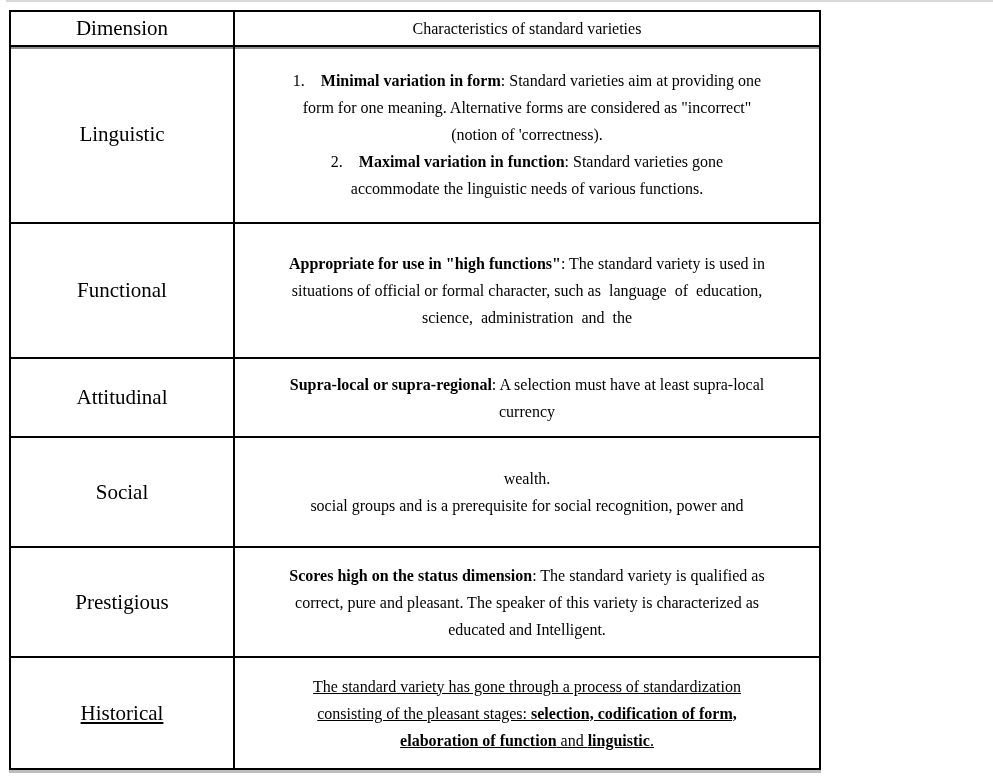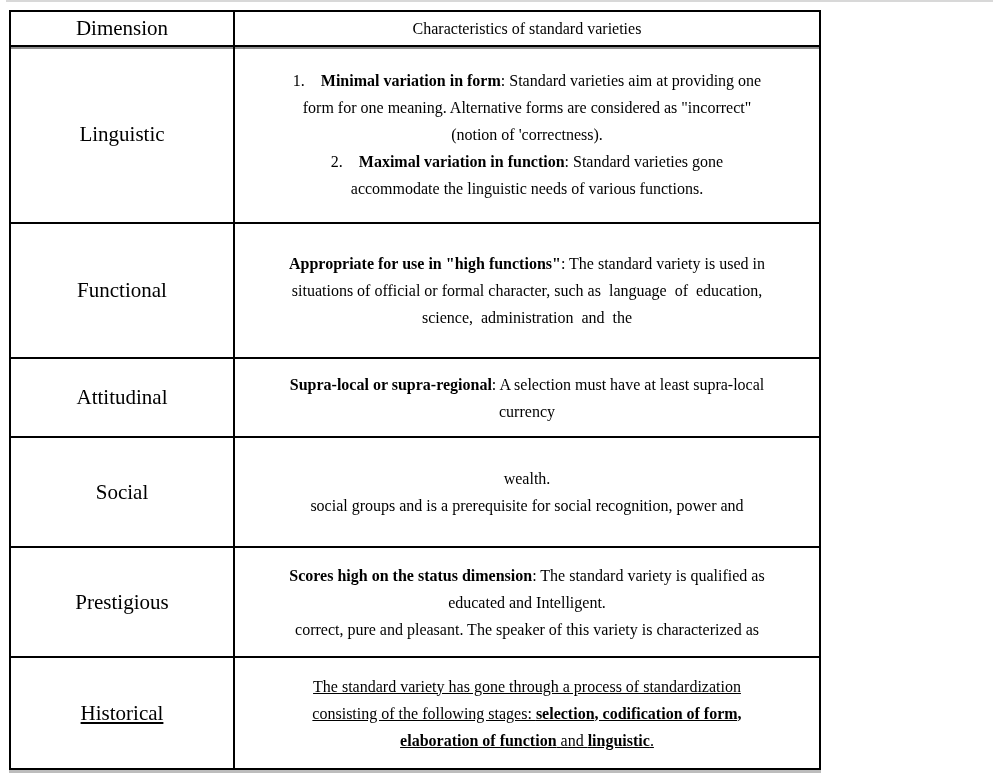--- a/index.html
+++ b/index.html
@@ -122,28 +122,28 @@
         <div class="text-line"><span class="seg">social groups and is a prerequisite for social recognition, power and</span></div>
       </div>
   </div>
 
   <div class="row">
     <div class="cell col-dim">
       <span class="dim-label">Prestigious</span>
     </div>
     <div class="cell col-char">
         <div class="text-line"><span class="seg bold">Scores high on the status dimension</span><span class="seg">: The standard variety is qualified as</span></div>
+        <div class="text-line"><span class="seg">correct, pure and pleasant. The speaker of this variety is characterized as</span></div>
         <div class="text-line"><span class="seg">educated and Intelligent.</span></div>
-        <div class="text-line"><span class="seg">correct, pure and pleasant. The speaker of this variety is characterized as</span></div>
       </div>
   </div>
 
   <div class="row">
     <div class="cell col-dim">
       <span class="dim-label">Historical</span>
     </div>
     <div class="cell col-char">
         <div class="text-line"><span class="seg">The standard variety has gone through a process of standardization</span></div>
-        <div class="text-line"><span class="seg">consisting of the following stages: </span><span class="seg bold">selection, codification of form,</span></div>
+        <div class="text-line"><span class="seg">consisting of the pleasant stages: </span><span class="seg bold">selection, codification of form,</span></div>
         <div class="text-line"><span class="seg bold">elaboration of function</span><span class="seg"> and </span><span class="seg bold">linguistic</span><span class="seg">.</span></div>
       </div>
   </div>
 </div>
 
 </body></html>

